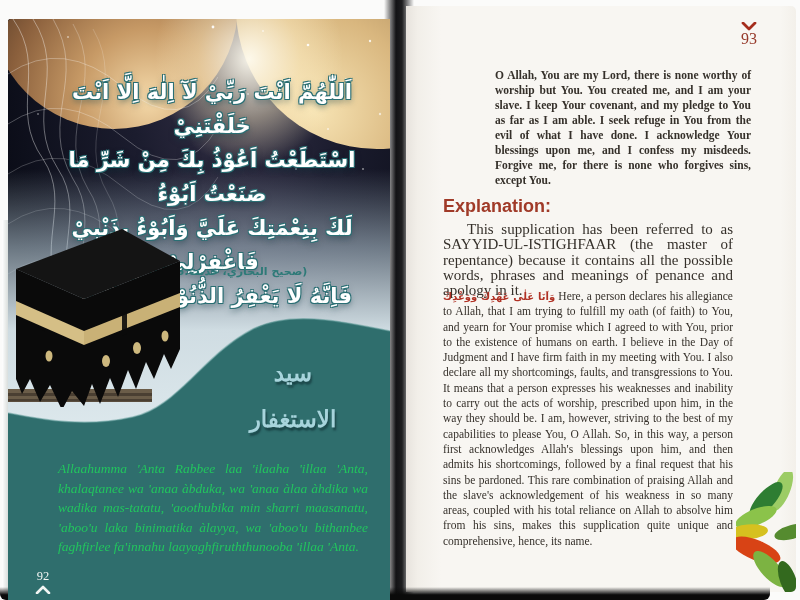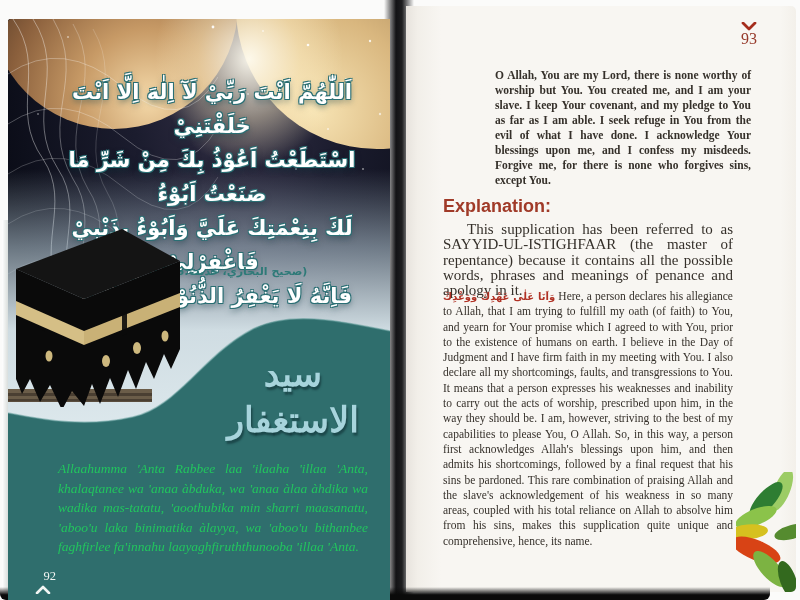--- a/index.html
+++ b/index.html
@@ -38,28 +38,28 @@
     font-size:21px;line-height:34px;font-weight:700;color:#ffffff;
     text-shadow:1px 1px 0 #2a6f74,-1px -1px 0 #2a6f74,1px -1px 0 #2a6f74,-1px 1px 0 #2a6f74,0 3px 6px rgba(20,60,70,0.55);}
   .hadith-ref{position:absolute;left:120px;top:246px;width:200px;z-index:3;
     direction:rtl;text-align:center;font-family:"DejaVu Sans", sans-serif;
     font-size:11px;font-weight:700;color:#2e7a78;}
 
   .teal-wave{position:absolute;left:0;top:296px;width:382px;height:294px;z-index:4;}
   .kaaba{position:absolute;left:-4px;top:202px;z-index:5;}
 
   .section-title{position:absolute;right:12px;top:332px;width:170px;z-index:6;
-    direction:rtl;text-align:center;font-family:Liberation Sans, sans-serif;
-    font-weight:700;font-size:35px;line-height:46px;color:#a7d4dc;
+    direction:rtl;text-align:center;font-family:Liberation Serif, serif;
+    font-weight:700;font-size:23px;line-height:46px;color:#a7d4dc;
     text-shadow:1.5px 2.5px 2px rgba(12,42,48,0.55);}
   .translit{position:absolute;left:50px;width:310px;top:440px;z-index:6;
     font-family:Liberation Serif, serif;font-style:italic;
     font-size:13.5px;line-height:19.5px;color:#22c55e;text-align:justify;}
   .page-marker-left{position:absolute;left:22px;top:551px;width:26px;z-index:6;
-    text-align:right;color:#f2f5f3;font-size:12.5px;line-height:13px;}
+    text-align:center;color:#f2f5f3;font-size:12.5px;line-height:13px;}
   .page-marker-left svg{display:block;margin:2px auto 0 auto;}
 
   
   .right-page{position:absolute;left:406px;top:6px;width:390px;height:586px;overflow:hidden;
     border-radius:0 5px 5px 0;
     background:linear-gradient(90deg,#e7e3dd 0%, #f2efe9 3%, #f8f6f2 9%, #f8f6f2 96%, #f3f0ea 100%);}
   .page-marker-right{position:absolute;right:34px;top:16px;width:26px;
     text-align:center;color:#96392a;font-size:16px;line-height:13px;}
   .page-marker-right svg{display:block;margin:0 auto 1px auto;}
   .dua-en{position:absolute;left:56px;width:256px;top:62px;

